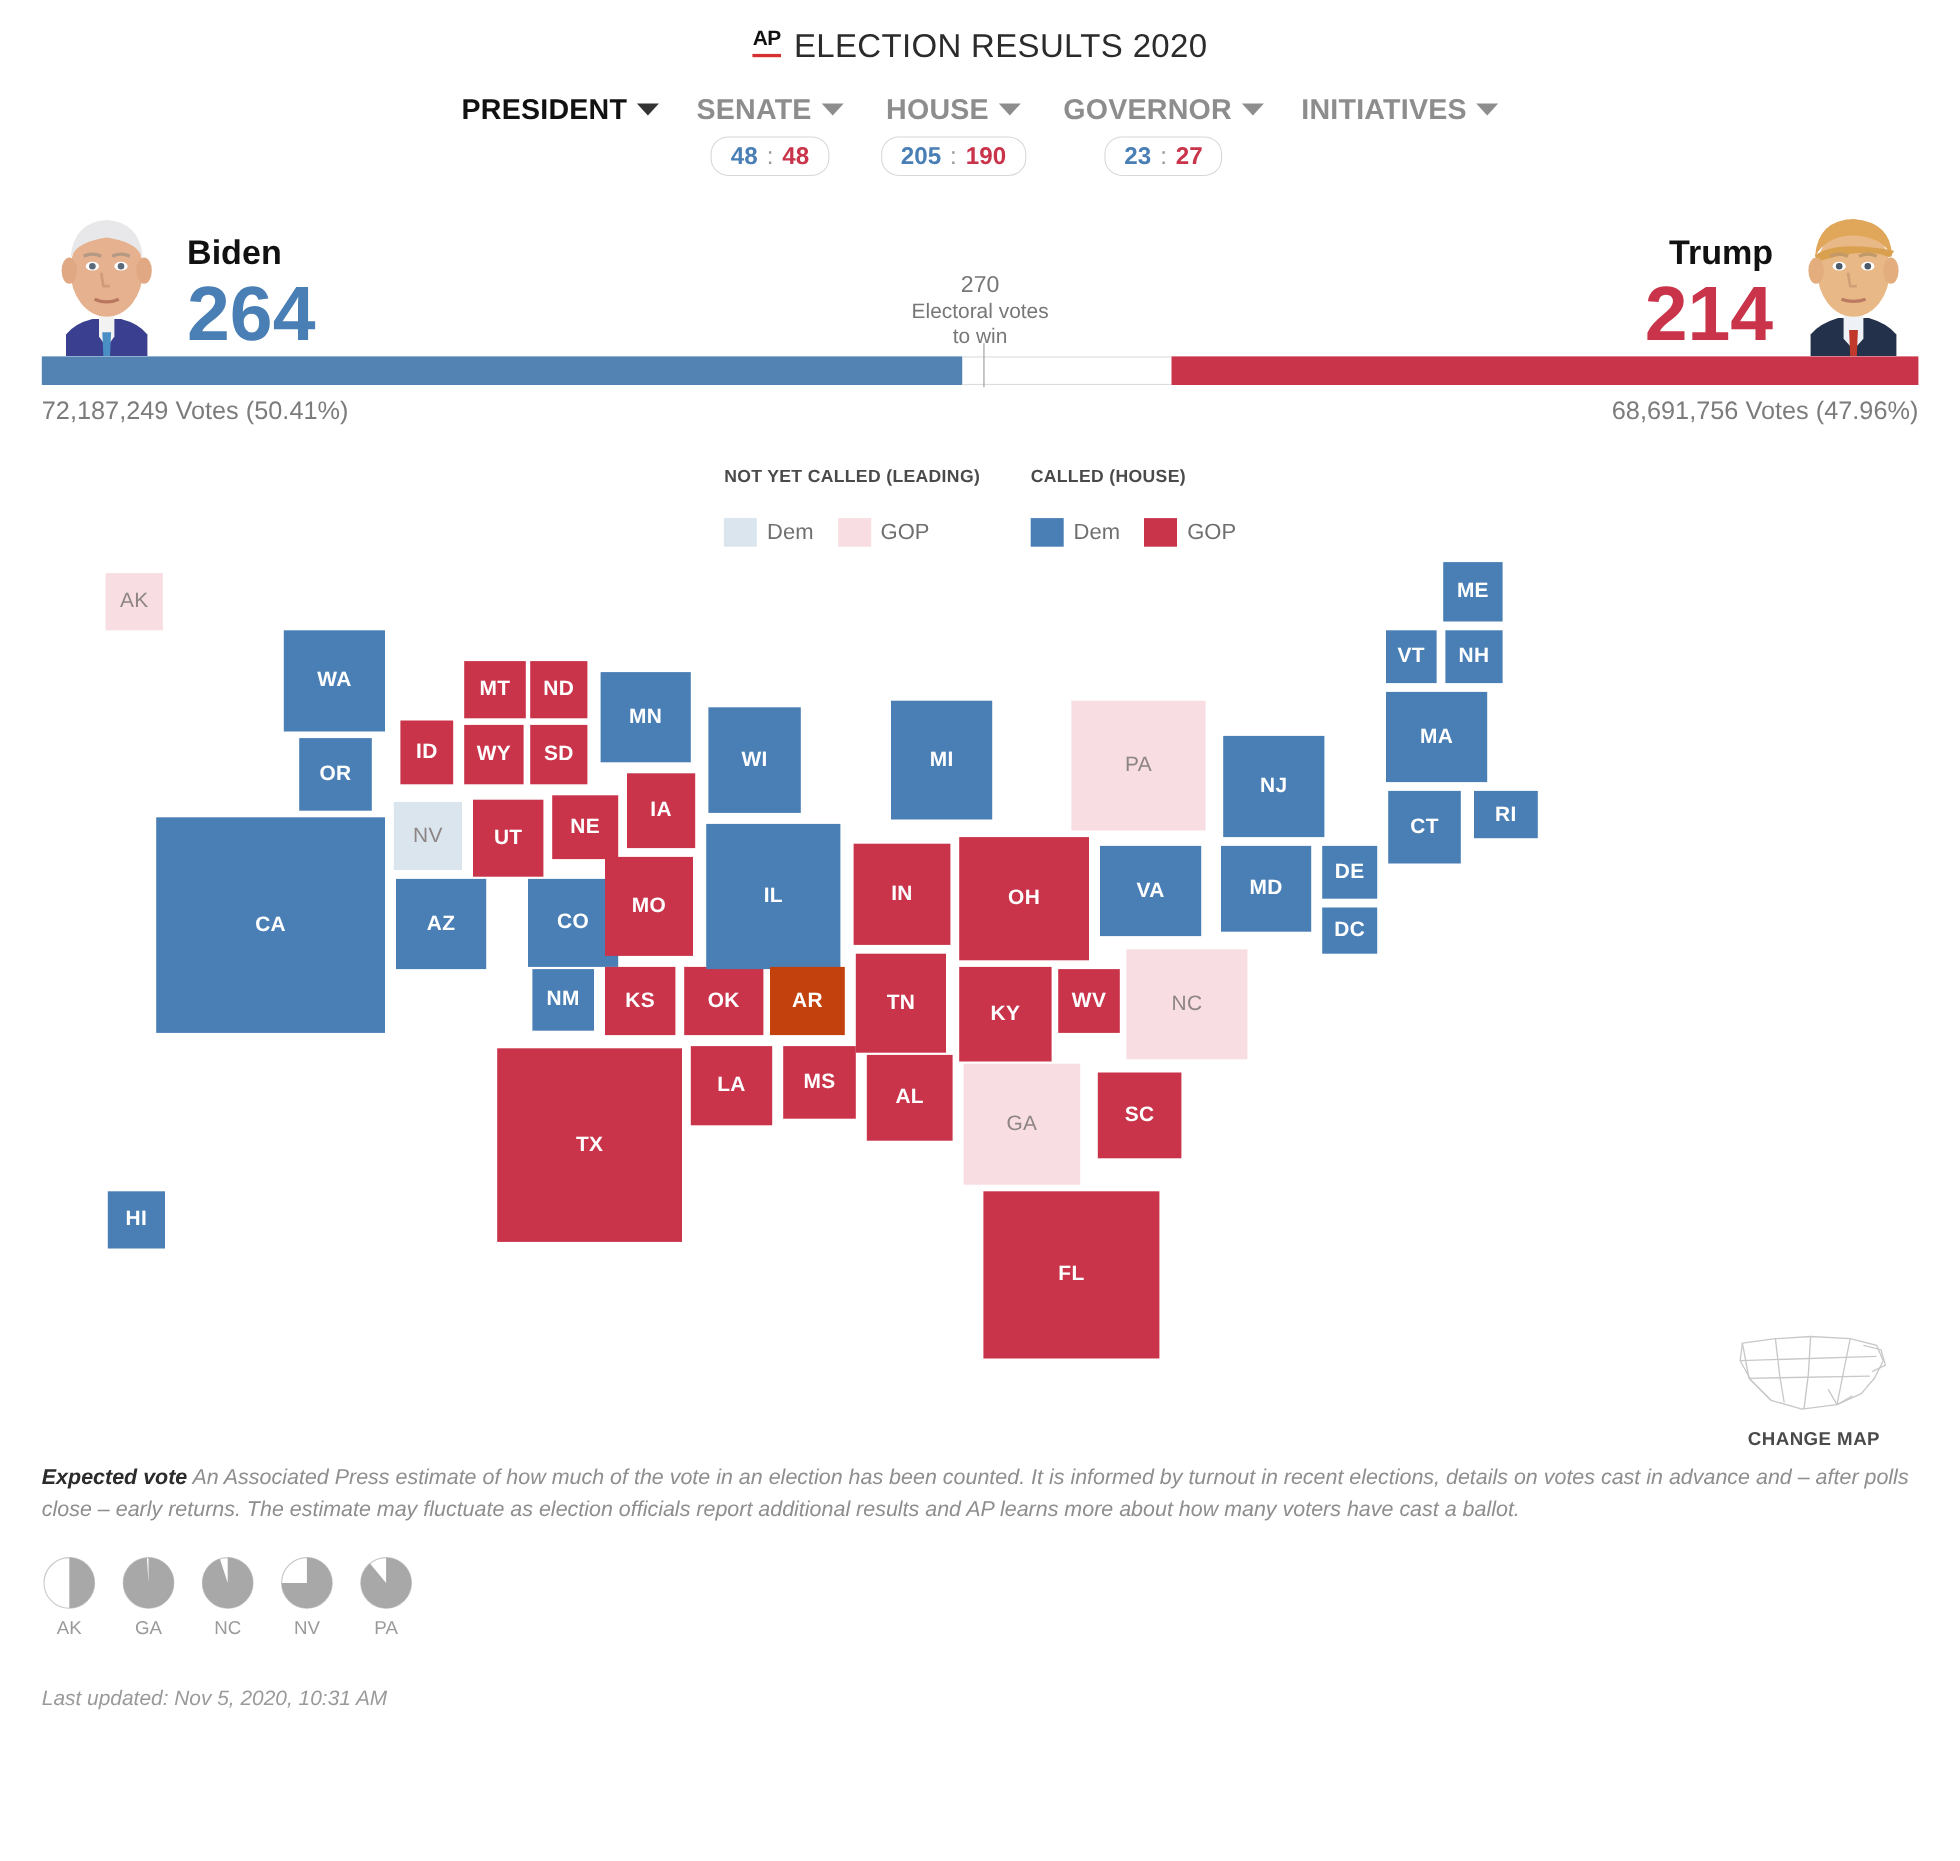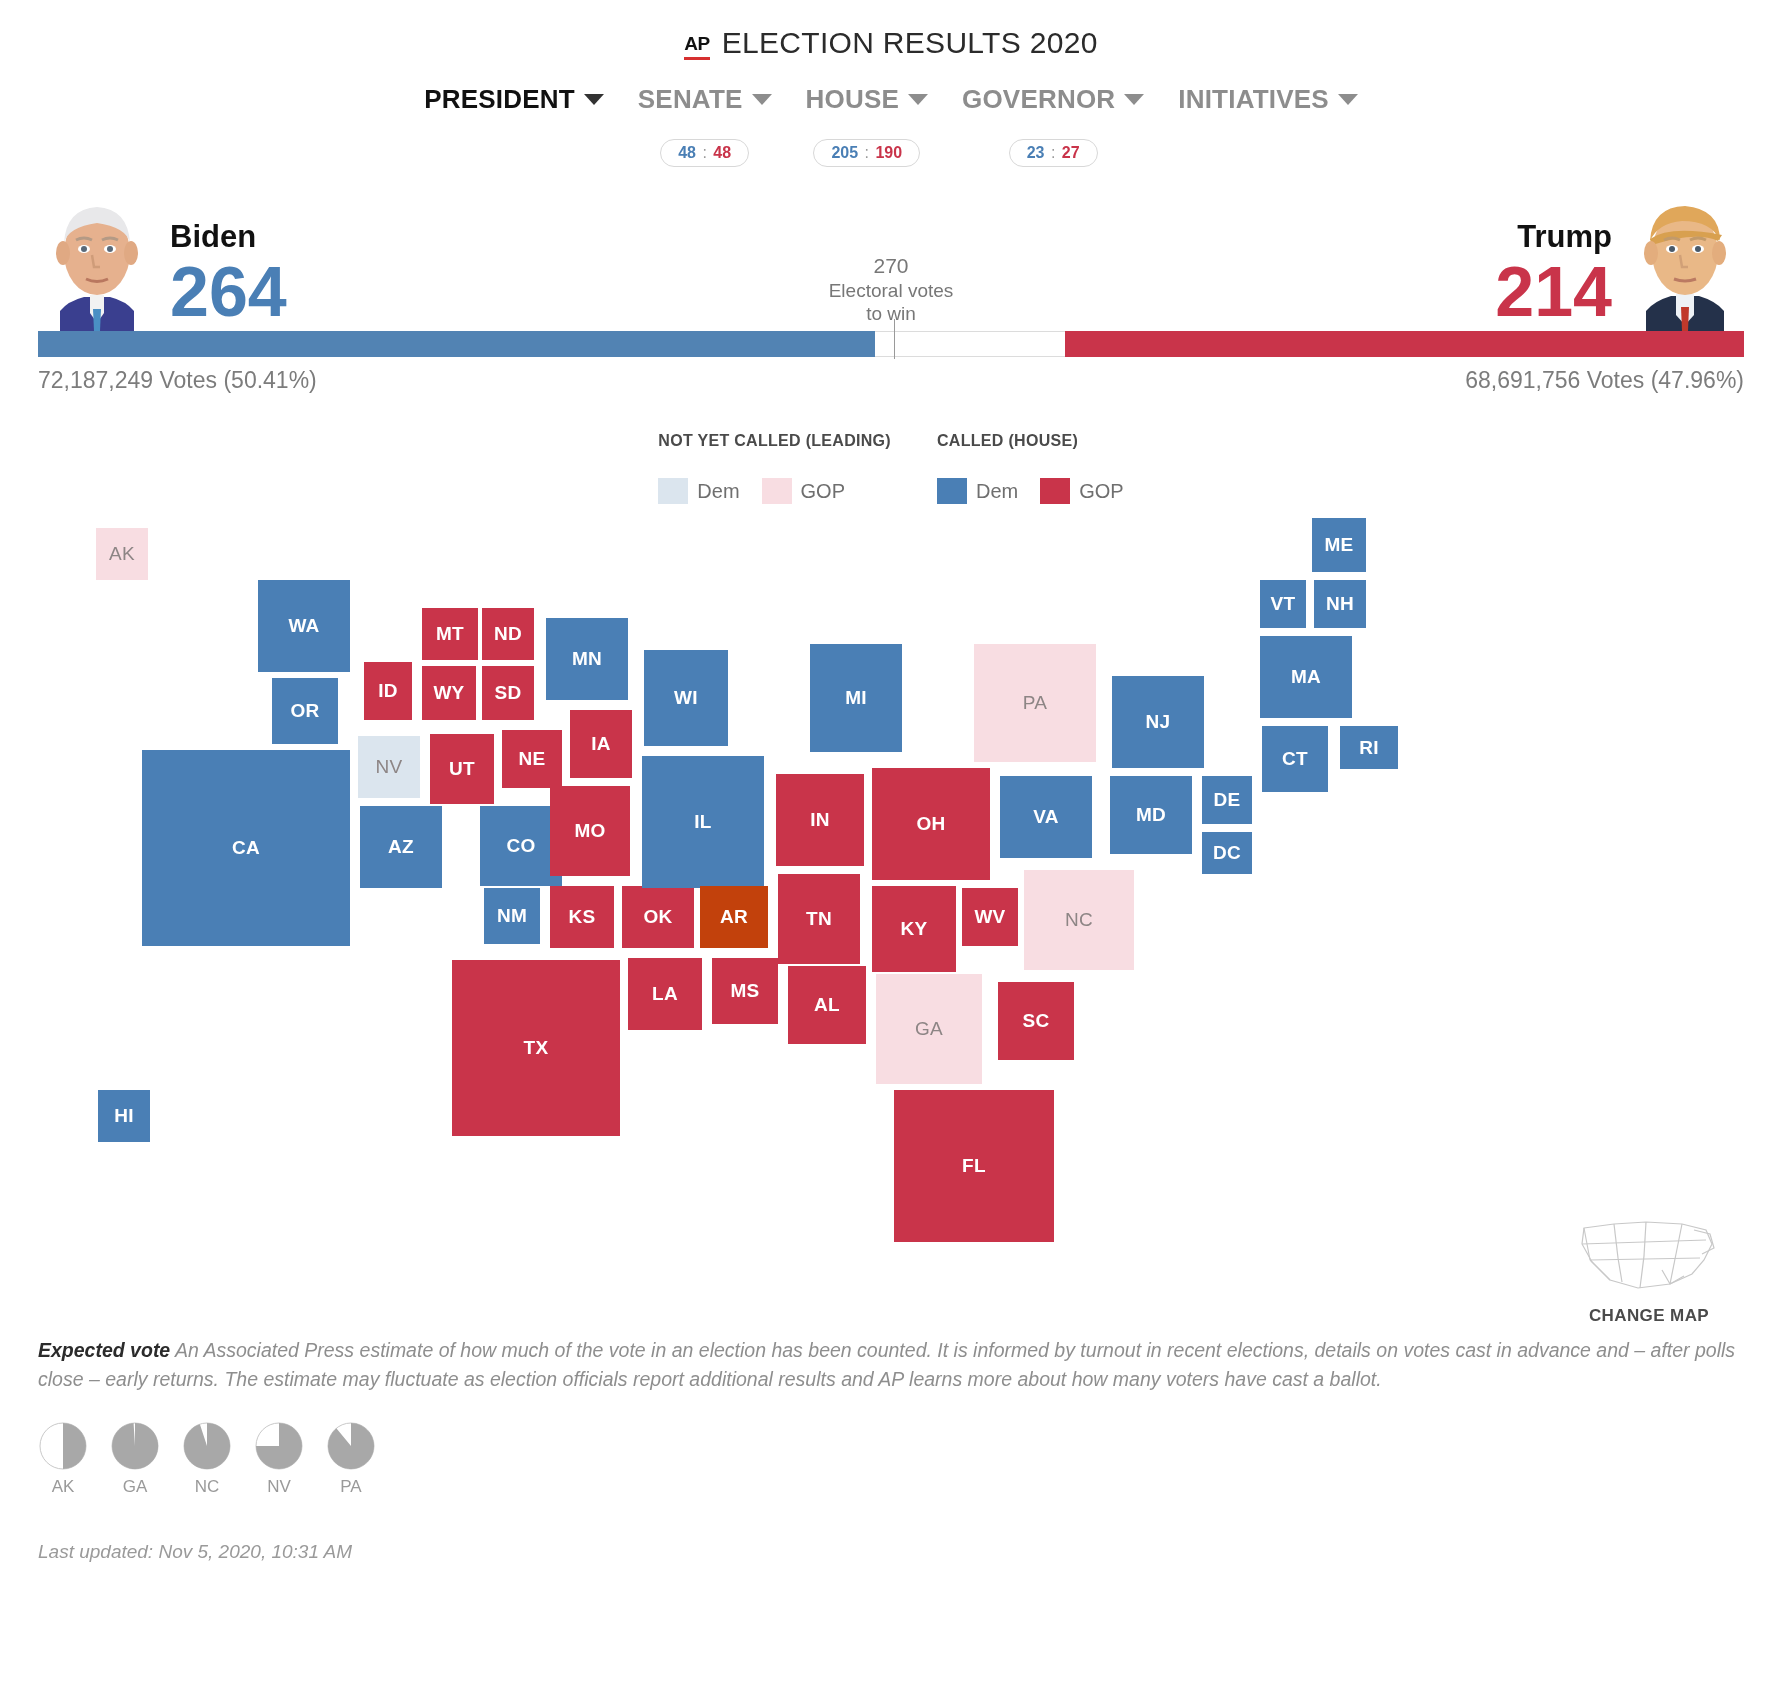--- a/index.html
+++ b/index.html
@@ -8,21 +8,21 @@
     background: #ffffff;
     font-family: "Liberation Sans", sans-serif;
     color: #333;
     overflow: hidden;
   }
   .page { position: relative; width: 1782px; height: 1692px; }
 
   
   .header { text-align: center; padding-top: 26px; }
   .ap-title {
-    display: inline-flex; align-items: flex-end; gap: 12px;
+    display: inline-flex; align-items: flex-start; gap: 12px;
     font-size: 30px; letter-spacing: .3px; color: #2b2b2b;
     font-weight: 400;
   }
   .ap-logo {
     font-weight: 700; font-size: 19px; line-height: 1;
     padding-bottom: 4px; border-bottom: 3px solid #d63030;
     color: #111; letter-spacing: -.5px;
   }
 
   
@@ -35,22 +35,22 @@
   .nav-label {
     font-size: 26px; font-weight: 700; color: #8d8d8d; letter-spacing: .2px;
   }
   .nav-item.active .nav-label { color: #111; }
   .caret {
     width: 0; height: 0; border-left: 10px solid transparent;
     border-right: 10px solid transparent; border-top: 11px solid #8d8d8d;
   }
   .nav-item.active .caret { border-top-color: #333; }
   .badge {
-    margin-top: 24px; border: 1px solid #d8d8d8; border-radius: 16px;
-    padding: 4px 17px; font-size: 16px; font-weight: 700; background: #fff;
+    margin-top: 9px; border: 1px solid #d8d8d8; border-radius: 16px;
+    padding: 4px 17px; font-size: 22px; font-weight: 700; background: #fff;
   }
   .badge .d { color: #4a7fb5; }
   .badge .sep { color: #999; font-weight: 400; padding: 0 2px; }
   .badge .r { color: #c9344a; }
 
   
   .cands { position: relative; height: 150px; margin-top: 14px; }
   .cand { position: absolute; display: flex; align-items: flex-end; }
   .cand.left { left: 38px; bottom: 0; }
   .cand.right { right: 38px; bottom: 0; flex-direction: row-reverse; }

